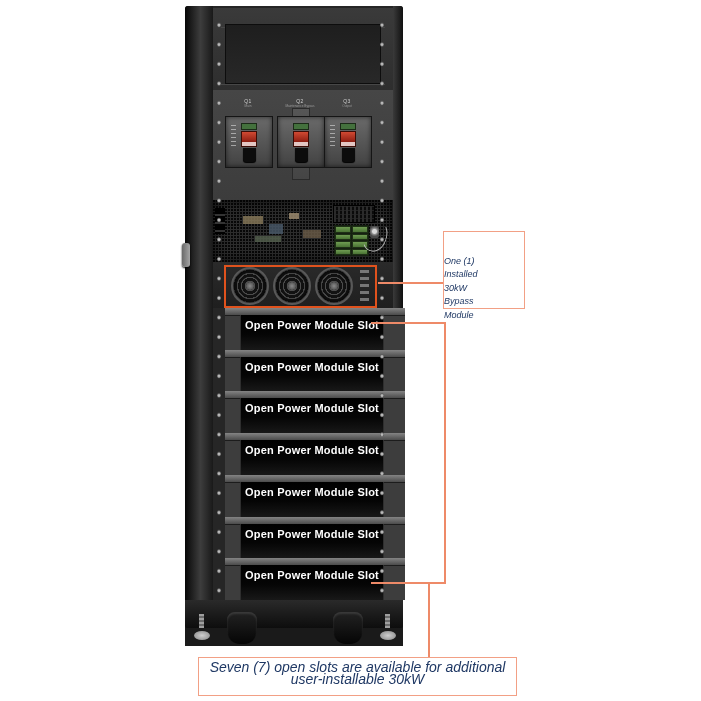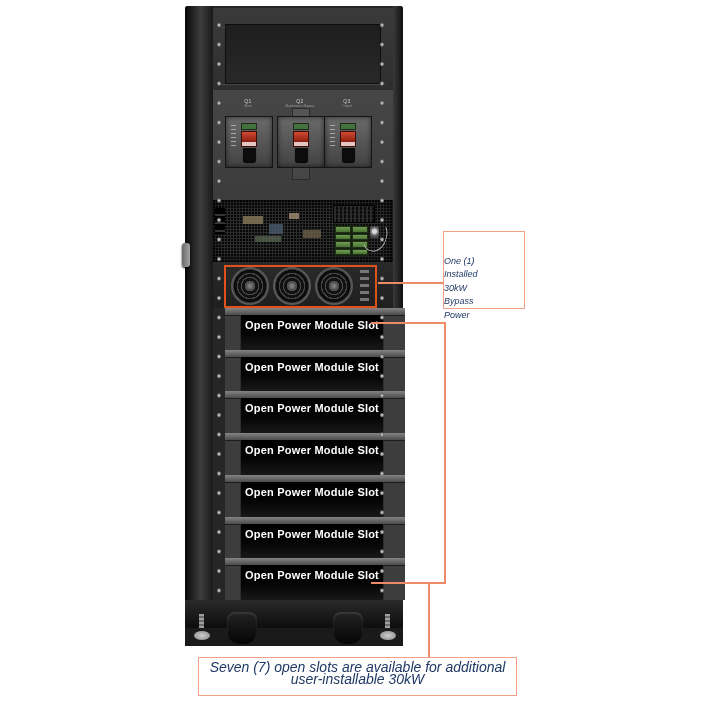--- a/index.html
+++ b/index.html
@@ -278,21 +278,21 @@
 
   <div class="hl-box"></div>
 
   <div class="cline" style="left:378px;top:282px;width:65px;height:2px"></div>
 
   <div class="callout">
     <div>One (1)</div>
     <div>Installed</div>
     <div>30kW</div>
     <div>Bypass</div>
-    <div>Power</div>
+    <div>Module</div>
   </div>
 
   <div class="cline" style="left:371px;top:322px;width:74px;height:2px"></div>
   <div class="cline" style="left:444px;top:322px;width:2px;height:262px"></div>
   <div class="cline" style="left:371px;top:582px;width:74px;height:2px"></div>
   <div class="cline" style="left:428px;top:584px;width:2px;height:73px"></div>
 
   <div class="caption">
     <div>Seven (7) open slots are available for additional user-installable 30kW</div>
   </div>

